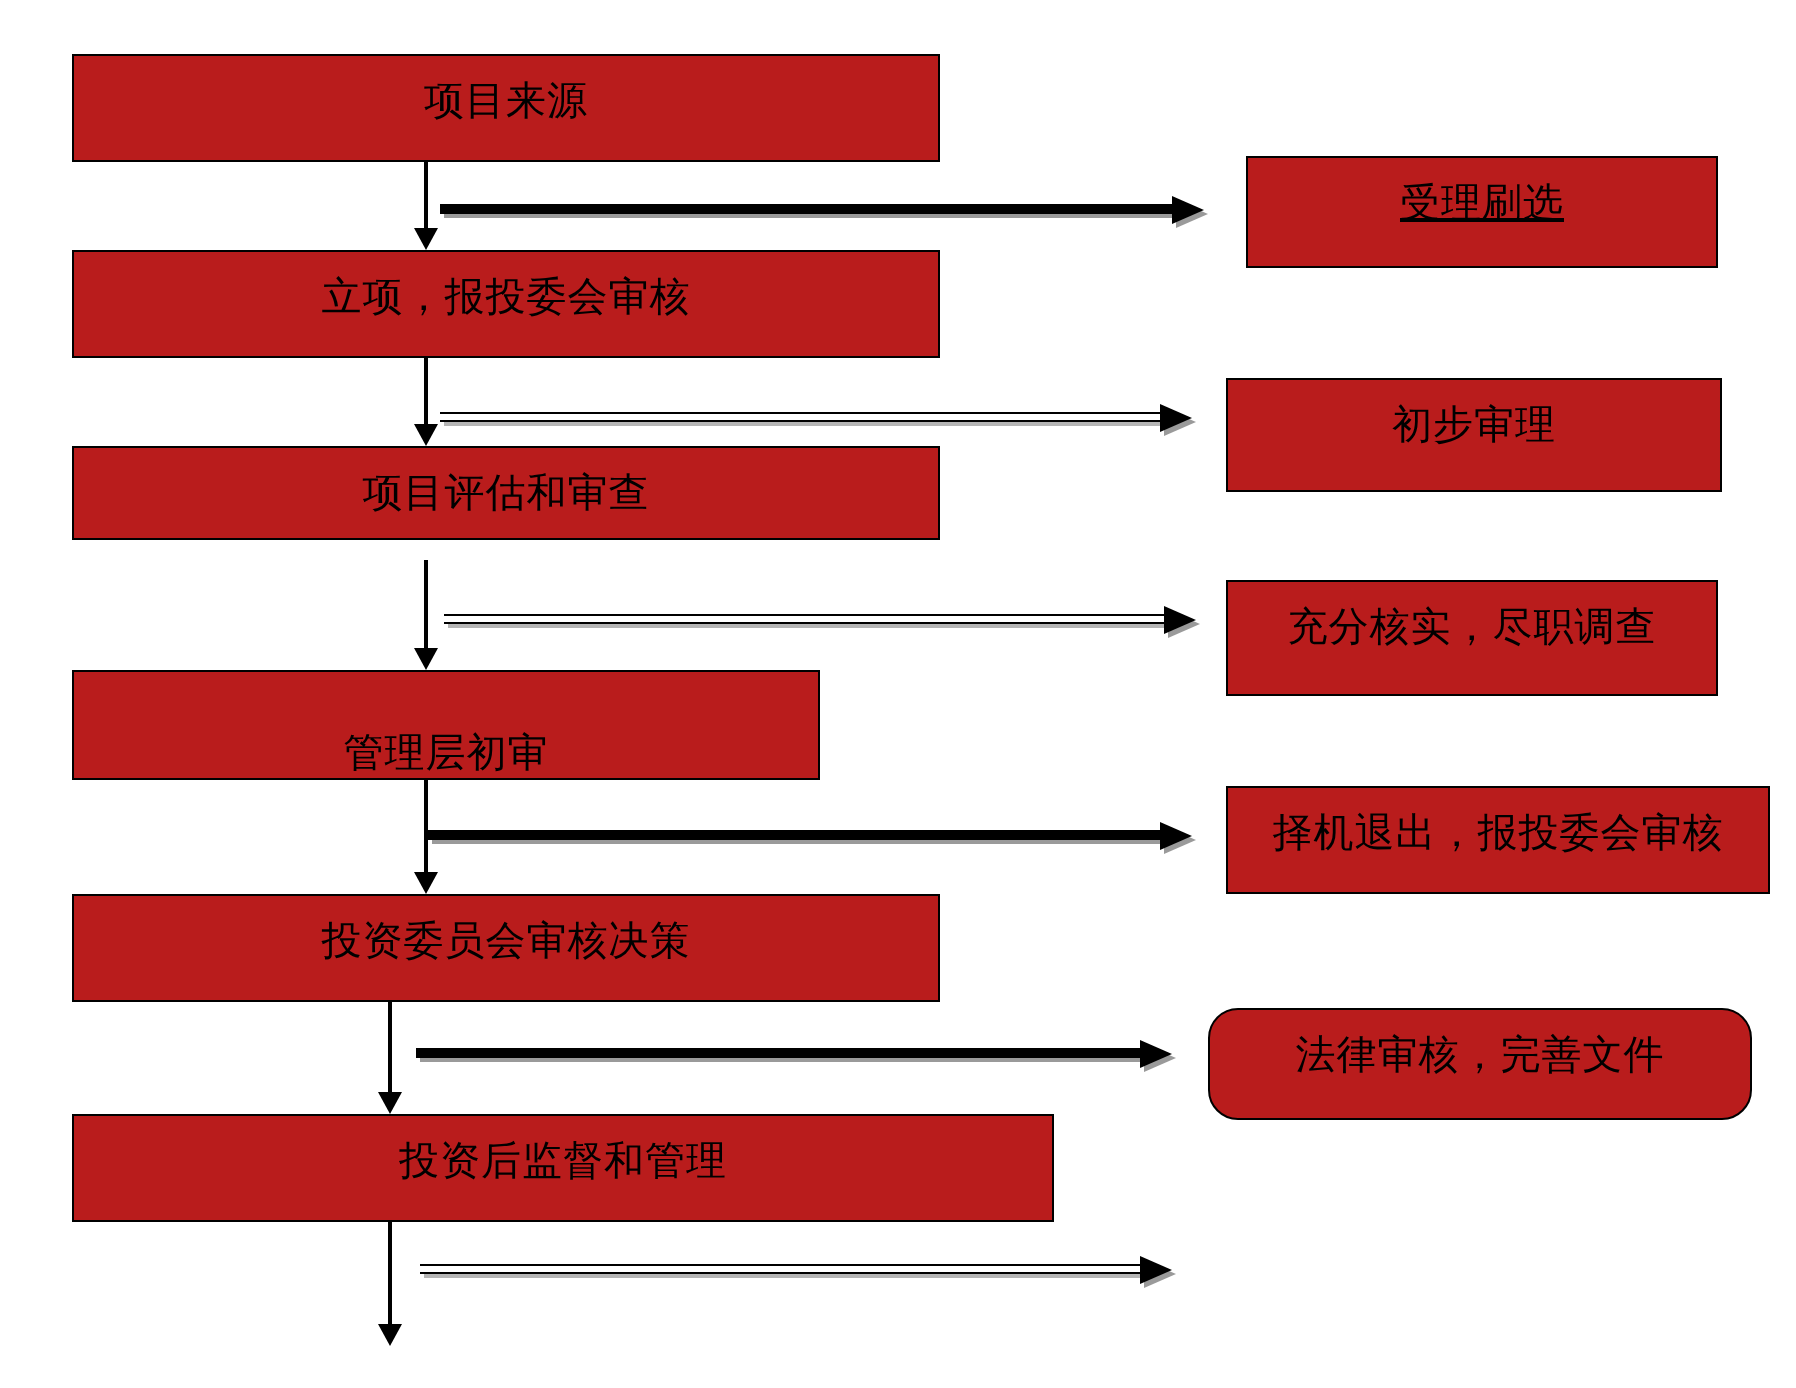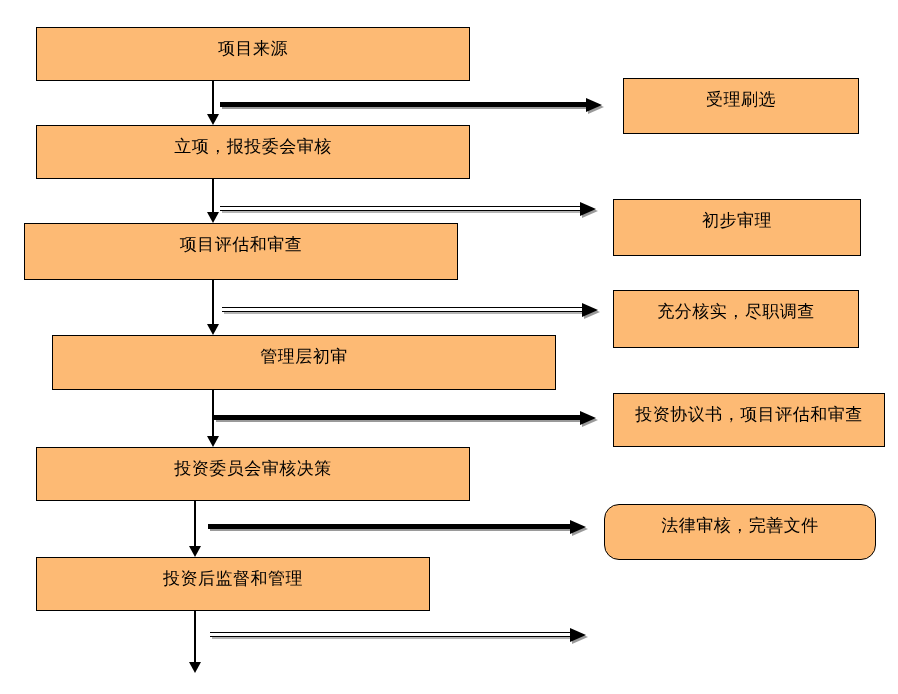--- a/index.html
+++ b/index.html
@@ -17,26 +17,26 @@
     height: 694px;
     background: #ffffff;
     overflow: hidden;
   }
 
   
   .node {
     position: absolute;
     box-sizing: border-box;
     border: 1.6px solid #000000;
-    background: #fdba74;
+    background: #b91c1c;
     color: #000000;
     display: flex;
     align-items: flex-start;
     justify-content: center;
-    font-size: 17px;
+    font-size: 20px;
     line-height: 1.2;
     letter-spacing: 0.5px;
     white-space: nowrap;
   }
   .node .node-label {
     display: block;
     padding-top: 11px;
   }
 
   
@@ -101,50 +101,50 @@
 <div id="canvas">
 
   <div class="node" style="left:36px; top:27px; width:434px; height:54px;">
     <span class="node-label">项目来源</span>
   </div>
 
   <div class="node" style="left:36px; top:125px; width:434px; height:54px;">
     <span class="node-label">立项，报投委会审核</span>
   </div>
 
-  <div class="node" style="left:24px; top:223px; width:434px; height:57px;">
+  <div class="node" style="left:36px; top:223px; width:434px; height:47px;">
     <span class="node-label">项目评估和审查</span>
   </div>
 
-  <div class="node" style="left:52px; top:335px; width:504px; height:55px;">
+  <div class="node" style="left:36px; top:335px; width:374px; height:55px;align-items:flex-end;">
     <span class="node-label">管理层初审</span>
   </div>
 
   <div class="node" style="left:36px; top:447px; width:434px; height:54px;font-family:Liberation Serif, serif;">
     <span class="node-label">投资委员会审核决策</span>
   </div>
 
-  <div class="node" style="left:36px; top:557px; width:394px; height:54px;">
+  <div class="node" style="left:36px; top:557px; width:491px; height:54px;">
     <span class="node-label">投资后监督和管理</span>
   </div>
 
-  <div class="node" style="left:623px; top:78px; width:236px; height:56px;">
+  <div class="node" style="left:623px; top:78px; width:236px; height:56px;text-decoration:underline;">
     <span class="node-label">受理刷选</span>
   </div>
 
-  <div class="node" style="left:613px; top:189px; width:248px; height:57px;margin-top:10px;">
+  <div class="node" style="left:613px; top:189px; width:248px; height:57px;">
     <span class="node-label">初步审理</span>
   </div>
 
   <div class="node" style="left:613px; top:290px; width:246px; height:58px;">
     <span class="node-label">充分核实，尽职调查</span>
   </div>
 
   <div class="node" style="left:613px; top:393px; width:272px; height:54px;">
-    <span class="node-label">投资协议书，项目评估和审查</span>
+    <span class="node-label">择机退出，报投委会审核</span>
   </div>
 
   <div class="node" style="left:604px; top:504px; width:272px; height:56px;border-radius:15px;">
     <span class="node-label">法律审核，完善文件</span>
   </div>
 
 
   <div class="v-arrow" style="left:206px; top:81px; width:14px; height:44px;">
     <span class="shaft" style="height:33px;"></span>
     <span class="head"></span>

